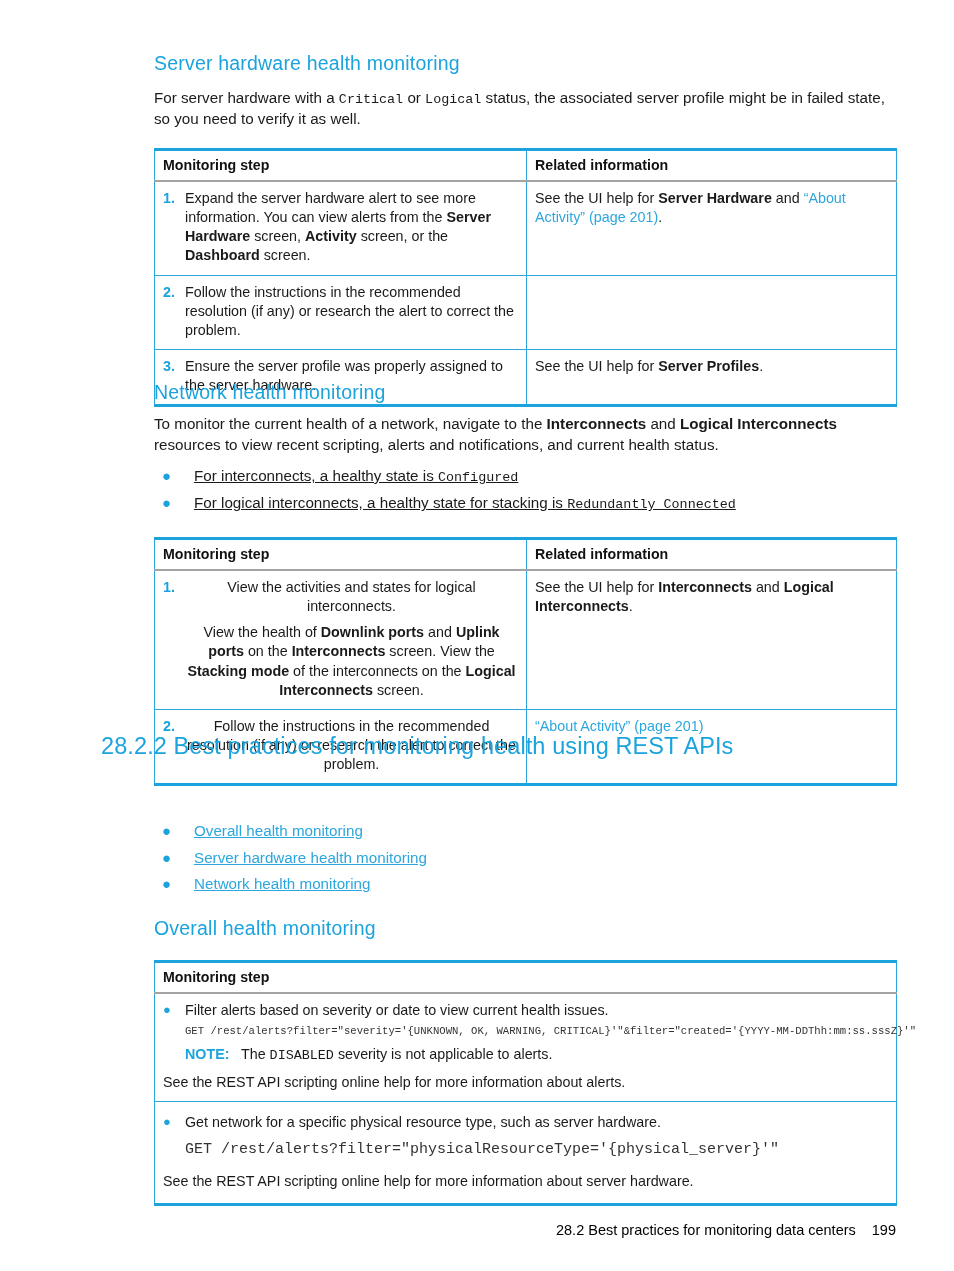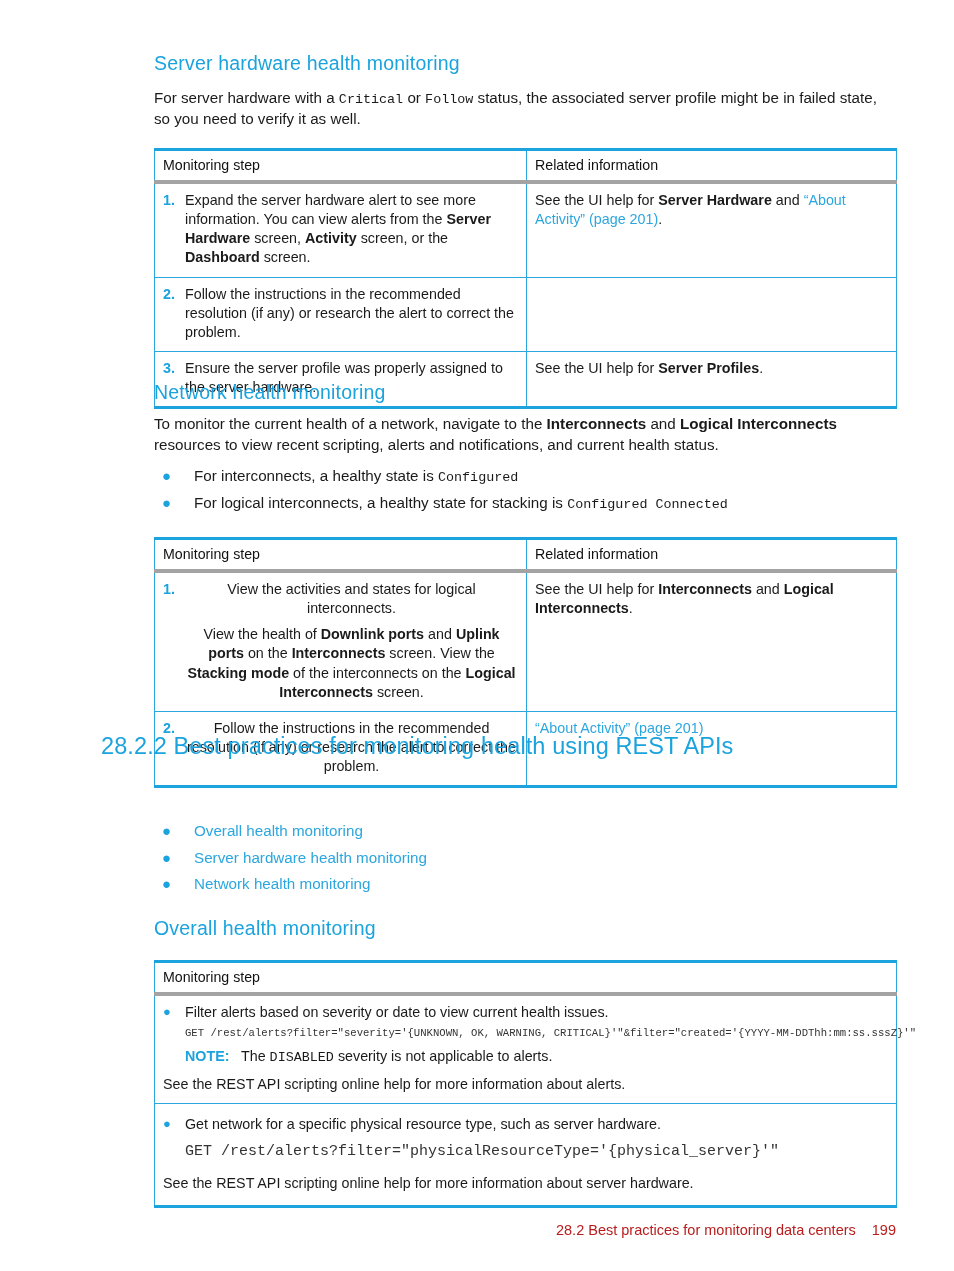--- a/index.html
+++ b/index.html
@@ -63,42 +63,42 @@
   .bullet-dot {
     color: #1ba3dd;
     font-size: 15px;
     line-height: 1.35;
     width: 40px;
     flex: 0 0 40px;
     text-align: left;
     padding-left: 8px;
     box-sizing: border-box;
   }
-  .bullet-txt { flex: 1 1 auto; }
+  .bullet-txt { flex: 1 1 auto; text-decoration: underline; }
 
   
   table.doc {
     border-collapse: collapse;
     width: 742px;
     table-layout: fixed;
     background: #fff;
   }
   table.doc {
     border-top: 3px solid #1ba3dd;
     border-bottom: 3px solid #1ba3dd;
     border-left: 1px solid #2ca6de;
     border-right: 1px solid #2ca6de;
   }
   table.doc th {
     text-align: left;
     font-size: 14.2px;
-    font-weight: normal;
+    font-weight: bold;
     color: #111;
     padding: 6px 8px 7px 8px;
-    border-bottom: 4px solid #a3a3a3;
+    border-bottom: 2px solid #a3a3a3;
     border-right: 1px solid #2ca6de;
     vertical-align: top;
   }
   table.doc th:last-child { border-right: none; }
   table.doc td {
     font-size: 14.3px;
     line-height: 1.34;
     color: #1a1a1a;
     padding: 7px 8px 9px 8px;
     border-top: 1px solid #2ca6de;
@@ -158,35 +158,35 @@
   .after-note { margin-top: 8px; }
 
   
   .footer {
     position: absolute;
     left: 0;
     top: 1222px;
     width: 896px;
     text-align: right;
     font-size: 14.5px;
-    color: #b91c1c;
+    color: #000000;
   }
   .footer .pg { margin-left: 16px; }
 </style>
 </head>
 <body>
 
 <div class="page">
 
   <div class="blk col" style="top:52px;">
     <div class="h-sub">Server hardware health monitoring</div>
   </div>
 
   <div class="blk col body-text" style="top:88px;">
-    <span>For server hardware with a </span><span class="mono">Critical</span><span> or </span><span class="mono">Follow</span><span> status, the associated server profile might be in failed state, so you need to verify it as well.</span>
+    <span>For server hardware with a </span><span class="mono">Critical</span><span> or </span><span class="mono">Logical</span><span> status, the associated server profile might be in failed state, so you need to verify it as well.</span>
   </div>
 
   <div class="blk col" style="top:148px;">
     <table class="doc">
       <colgroup>
           <col style="width:372px">
           <col style="width:370px">
         </colgroup>
       <thead>
         <tr>
@@ -232,21 +232,21 @@
 
   <div class="blk col body-text" style="top:414px;"><span>To monitor the current health of a network, navigate to the </span><span class="b">Interconnects</span><span> and </span><span class="b">Logical Interconnects</span><span> resources to view recent scripting, alerts and notifications, and current health status.</span></div>
 
   <div class="blk col body-text" style="top:466px;">
     <div class="bullet-row">
       <span class="bullet-dot">●</span>
       <span class="bullet-txt"><span>For interconnects, a healthy state is </span><span class="mono">Configured</span></span>
     </div>
     <div class="bullet-row">
       <span class="bullet-dot">●</span>
-      <span class="bullet-txt"><span>For logical interconnects, a healthy state for stacking is </span><span class="mono">Configured Connected</span></span>
+      <span class="bullet-txt"><span>For logical interconnects, a healthy state for stacking is </span><span class="mono">Redundantly Connected</span></span>
     </div>
   </div>
 
   <div class="blk col" style="top:537px;">
     <table class="doc">
       <colgroup>
           <col style="width:372px">
           <col style="width:370px">
         </colgroup>
       <thead>

